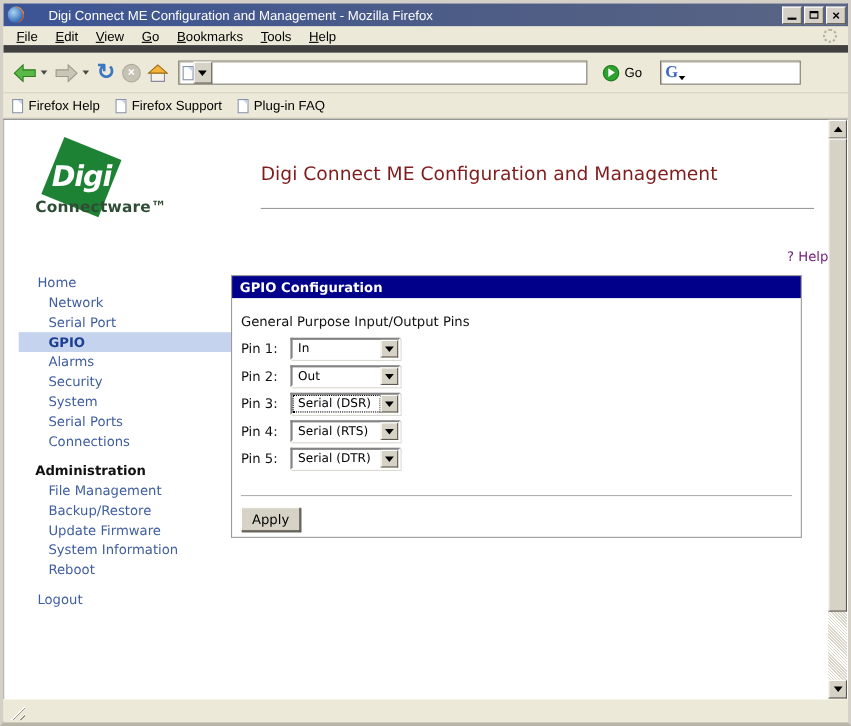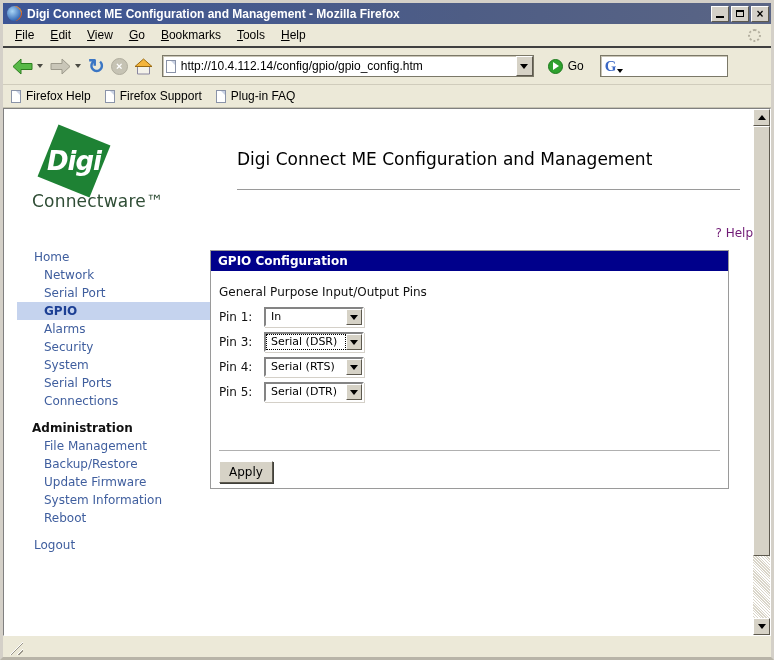--- a/index.html
+++ b/index.html
@@ -19,33 +19,33 @@
     position:absolute; top:0; left:0; right:0; height:21px;
     background:linear-gradient(to right,#3c5596,#4e5d85 60%,#5a6585);
     display:flex; align-items:center; padding:0 2px 0 4px;
   }
   .ff-icon { width:15px; height:15px; border-radius:50%;
     background:radial-gradient(circle at 35% 35%, #a8d4f5, #2a5fb0 75%);
     position:relative; flex:0 0 auto; overflow:hidden;}
   .ff-icon::after { content:''; position:absolute; inset:-2px;
     border-radius:50%; border-top:3px solid #f48421; border-right:3px solid #e85d0c;
     transform:rotate(40deg); }
-  .title-text { color:#fff; font-weight:bold; font-size:12px; margin-left:5px;
+  .title-text { color:#fff; font-weight:normal; font-size:12px; margin-left:22px;
     flex:1; white-space:nowrap; overflow:hidden; }
   .tbtns { display:flex; gap:2px; }
   .tbtn { width:18px; height:16px; background:#d4d0c8;
     border:1px solid; border-color:#fff #5d594e #5d594e #fff;
     display:flex; align-items:center; justify-content:center; position:relative; }
   .g-min { position:absolute; bottom:3px; left:4px; width:8px; height:2px; background:#000; }
   .g-max { width:8px; height:7px; border:1px solid #000; border-top-width:2px; }
   .g-close { font-size:12px; font-weight:bold; line-height:10px; color:#000; }
 
   
   .menubar { position:absolute; top:21px; left:0; right:0; height:24px;
-    background:#ece9d8; border-bottom:2px solid #404040;
+    background:#ece9d8; border-bottom:7px solid #404040;
     display:flex; align-items:center; padding:0 4px; }
   .menu-item { display:inline-block; font-size:12px; color:#000;
     padding:3px 8px; cursor:default; }
   .menu-item::first-letter { text-decoration:underline; }
   .throbber { margin-left:auto; width:13px; height:13px; border:2px dotted #b2ae9e;
     border-radius:50%; margin-right:6px; }
 
   
   .navbar { position:absolute; top:45px; left:0; right:0; height:37px;
     background:#ece9d8; border-bottom:1px solid #d0ccbc;
@@ -117,23 +117,23 @@
   .sb-thumb { position:absolute; left:0; top:17px; width:17px; height:430px;
     background:#d6d2c6; border:1px solid; border-color:#fff #5d594e #5d594e #fff; }
 
   
   .logo-diamond { position:absolute; left:42px; top:24px; width:56px; height:56px;
     background:#1e8234; transform:rotate(22deg);
     display:flex; align-items:center; justify-content:center; }
   .logo-brand { transform:rotate(-22deg); color:#fff; font-style:italic;
     font-weight:bold; font-size:26px; font-family:"DejaVu Sans", sans-serif;
     letter-spacing:-1px; }
-  .logo-sub { position:absolute; left:28px; top:82px; font-size:17px; font-weight:normal;
+  .logo-sub { position:absolute; left:28px; top:72px; font-size:14px; font-weight:bold;
     color:#2f4d35; letter-spacing:0.2px; }
-  .page-title { position:absolute; left:233px; top:40px; font-size:17px; color:#000000; }
+  .page-title { position:absolute; left:233px; top:40px; font-size:17px; color:#7f1d1d; }
   .title-rule { position:absolute; left:233px; top:80px; width:503px; height:1px;
     background:#9a9a9a; }
   .help-link { position:absolute; top:117px; right:0; font-size:12px;
     color:#701a75; text-decoration:none; }
 
   .sidebar { position:absolute; left:13px; top:139px; width:202px; font-size:12px; }
   .side-link { color:#3f5e9e; line-height:18px; padding-left:17px; cursor:pointer; }
   .side-header { color:#111; font-weight:bold; line-height:18px; padding-left:15px;
     margin-top:9px; }
   .side-item { color:#3f5e9e; line-height:18px; padding-left:27px; cursor:pointer; }
@@ -235,21 +235,20 @@
       <span class="stop-circle">×</span>
     </div>
     <div class="nav-btn">
       <svg width="19" height="17" viewBox="0 0 19 17">
         <path d="M3.5 8 L3.5 16 L15.5 16 L15.5 8 Z" fill="#f4f2ea" stroke="#8a87a0"></path>
         <path d="M1 8.5 L9.5 1 L18 8.5 Z" fill="#f4b43c" stroke="#9a6a10"></path>
       </svg>
     </div>
     <div class="urlbox">
       <span class="page-ico"></span>
-      <span class="url-text">http://10.4.112.14/config/gpio/gpio_config.htm</span>
       <span class="url-drop">
           <span class="tri"></span>
         </span>
     </div>
     <div class="go-btn">
       <span class="go-circle">
           <span class="tri"></span>
         </span>
       <span class="go-label">Go</span>
     </div>
@@ -313,20 +312,29 @@
           <div class="pin-row">
             <span class="pin-label">Pin 1:</span>
             <span class="combo">
               <span class="combo-text">In</span>
               <span class="combo-arrow">
                   <span class="tri"></span>
                 </span>
             </span>
           </div>
 
+          <div class="pin-row">
+            <span class="pin-label">Pin 2:</span>
+            <span class="combo">
+              <span class="combo-text">Out</span>
+              <span class="combo-arrow">
+                  <span class="tri"></span>
+                </span>
+            </span>
+          </div>
 
           <div class="pin-row">
             <span class="pin-label">Pin 3:</span>
             <span class="combo focused">
               <span class="combo-text">Serial (DSR)</span>
               <span class="combo-arrow">
                   <span class="tri"></span>
                 </span>
             </span>
           </div>

